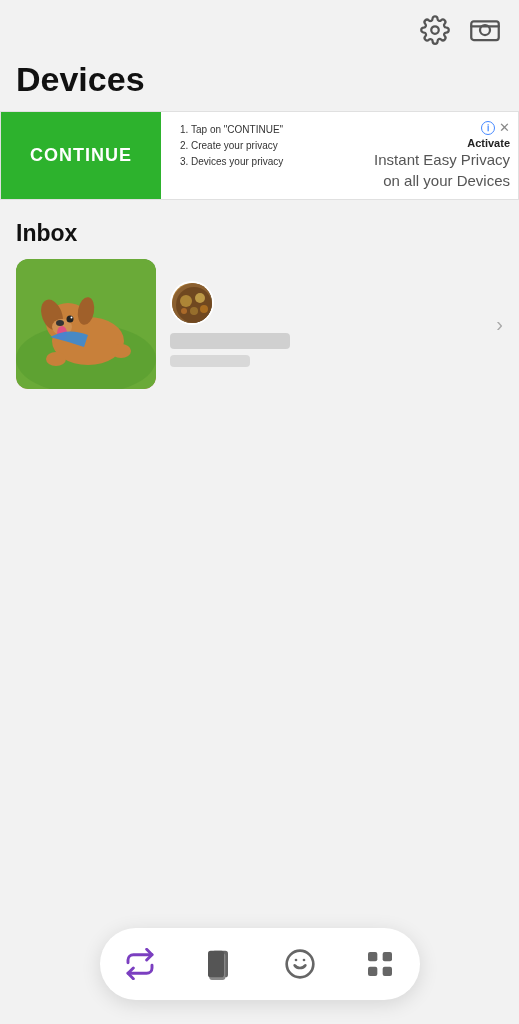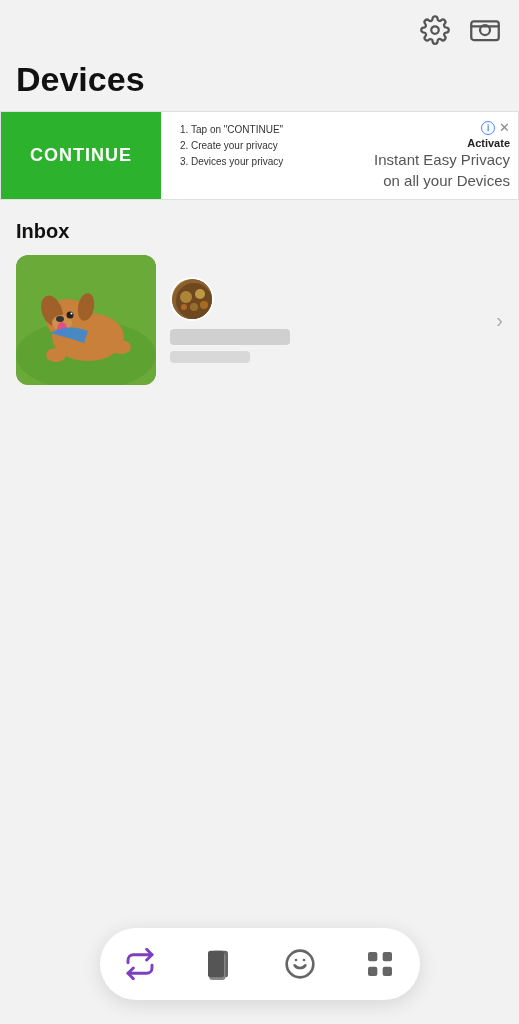--- a/index.html
+++ b/index.html
@@ -121,21 +121,21 @@
     }
     .ad-sub-text {
       font-size: 15px;
       color: #555;
       line-height: 1.4;
       text-align: right;
     }
 
     
     .section-header {
-      font-size: 20px;
+      font-size: 23px;
       font-weight: 700;
       color: #111;
       padding: 4px 16px 12px;
     }
 
     
     .inbox-area {
       padding: 0 16px;
     }
     .inbox-item {

